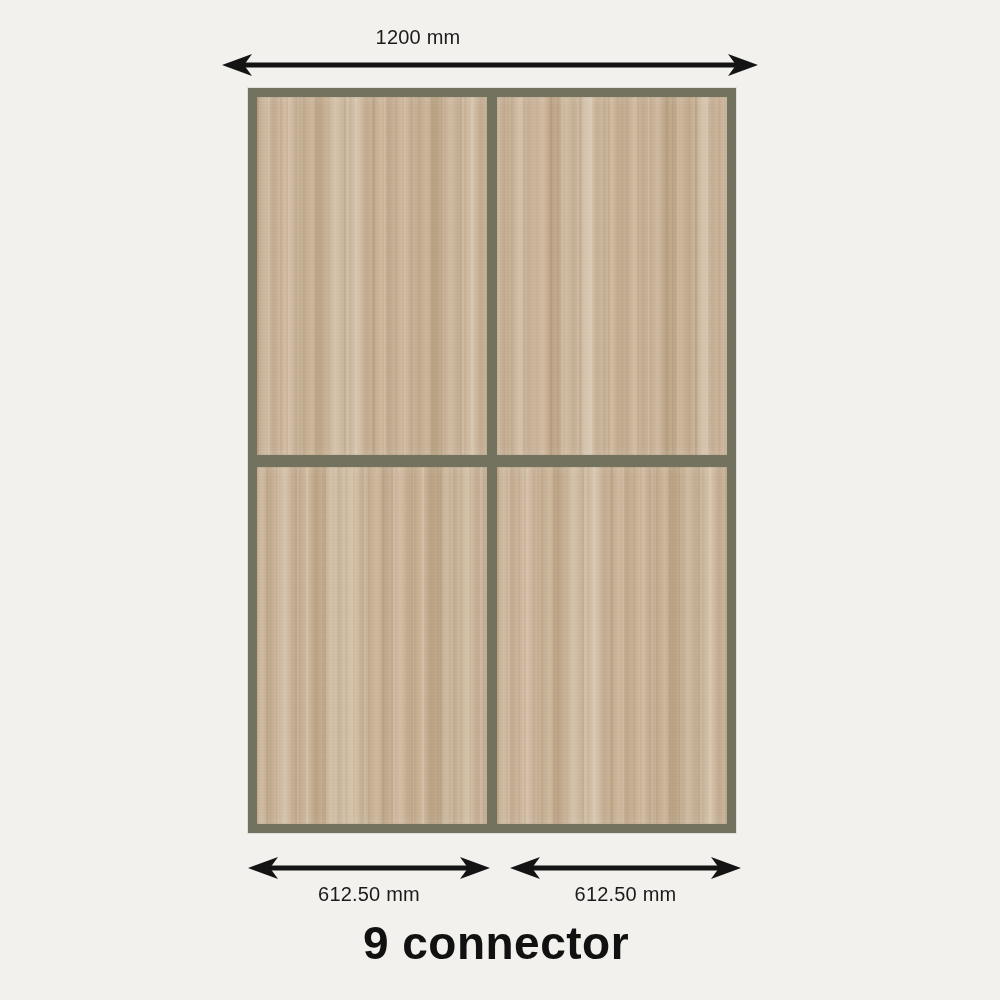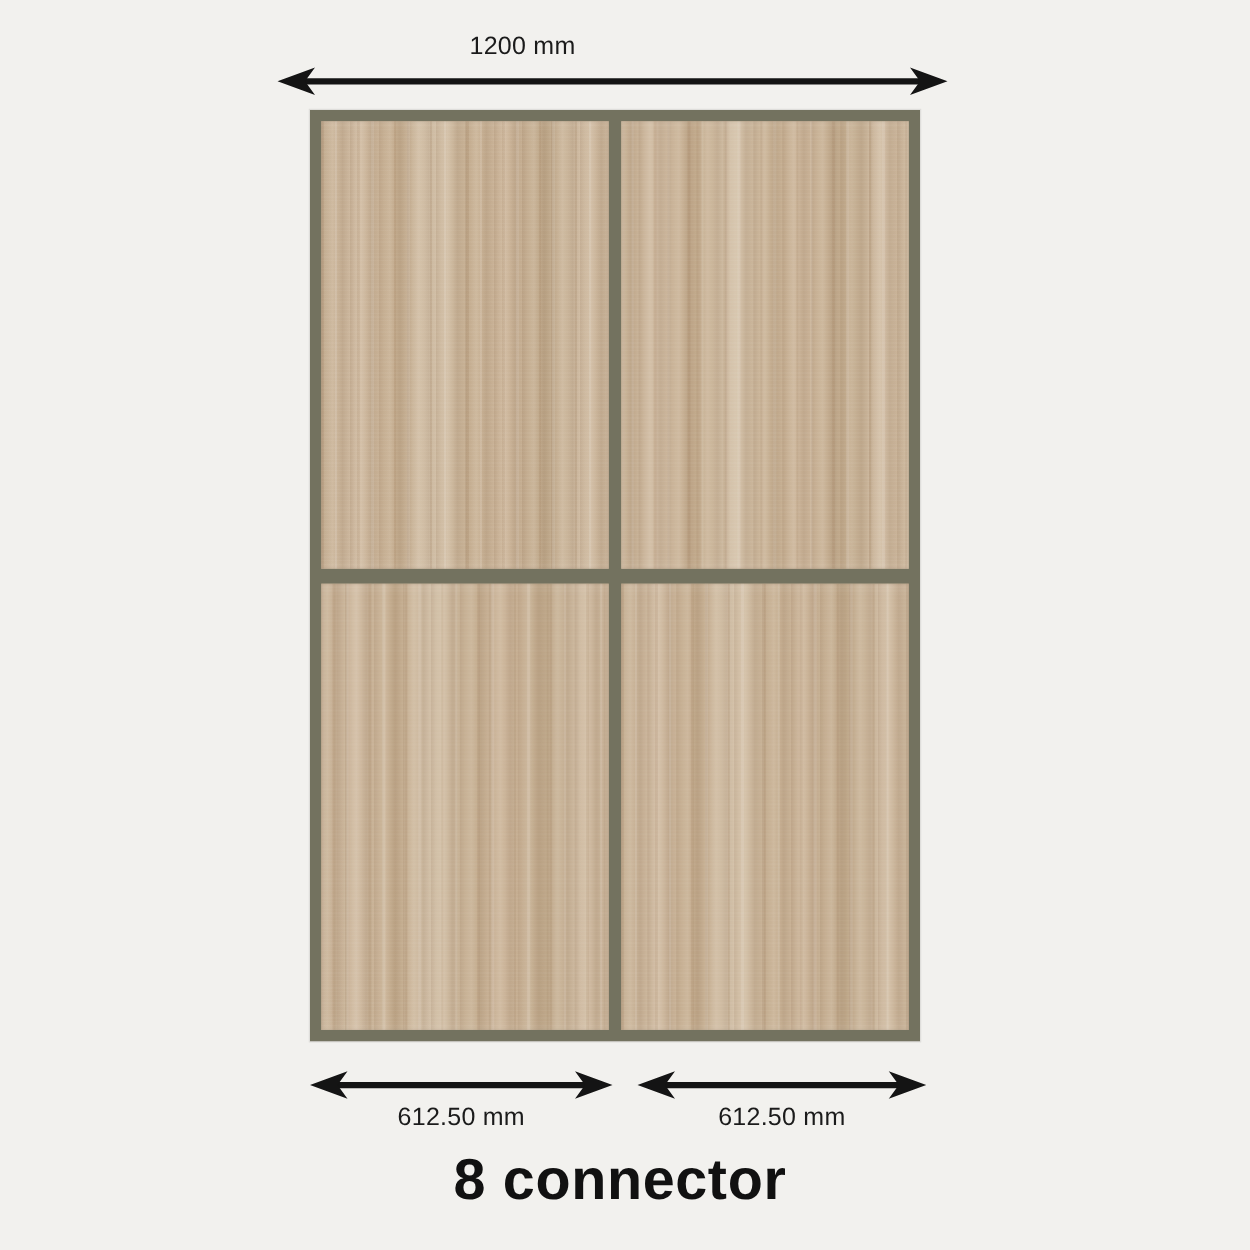--- a/index.html
+++ b/index.html
@@ -114,15 +114,15 @@
   </svg>
   <div class="dim-label dim-label-bl">612.50 mm</div>
 
   <svg class="arrow arrow-br" viewBox="0 0 235 26" preserveAspectRatio="none" aria-hidden="true">
     <line x1="20" y1="13" x2="215" y2="13" stroke="currentColor" stroke-width="5"></line>
     <path d="M2,13 L32,2 L24,13 L32,24 Z" fill="currentColor"></path>
     <path d="M233,13 L203,2 L211,13 L203,24 Z" fill="currentColor"></path>
   </svg>
   <div class="dim-label dim-label-br">612.50 mm</div>
 
-  <div class="caption">8 connector</div>
+  <div class="caption">9 connector</div>
 
 </div>
 
 </body></html>

